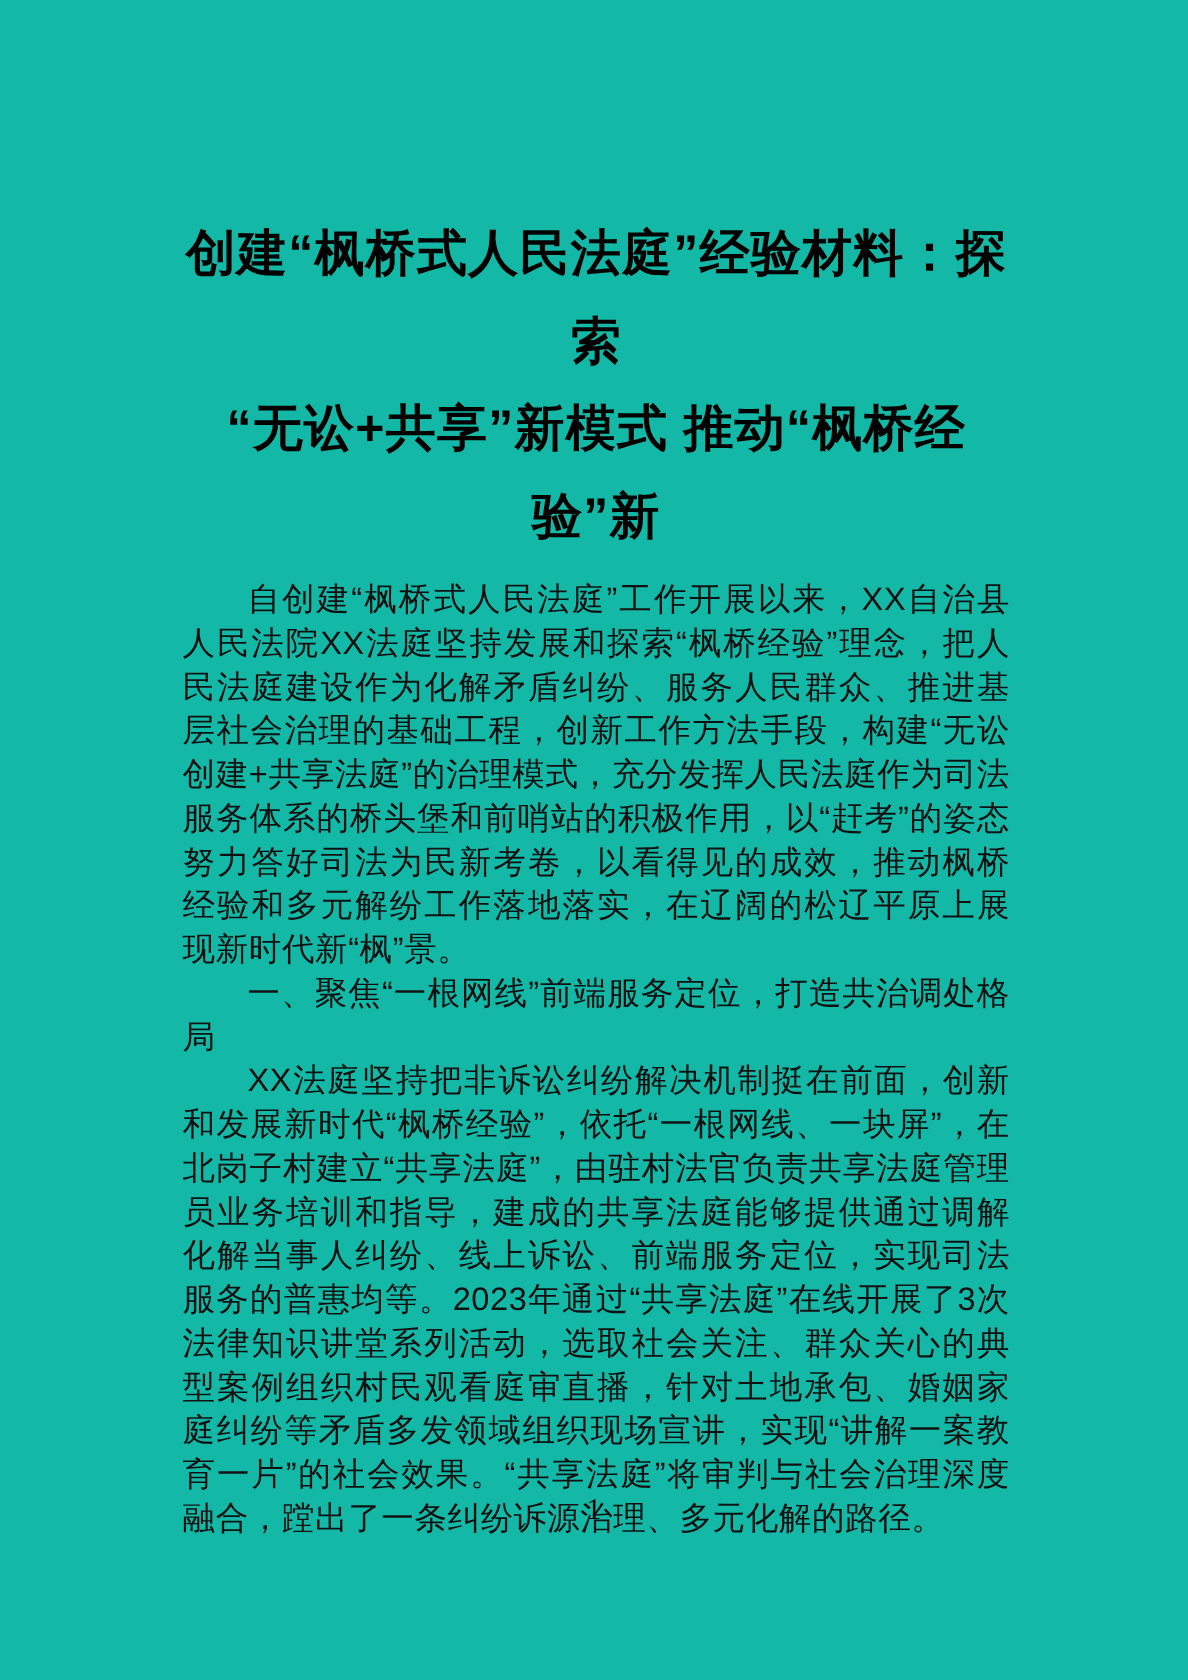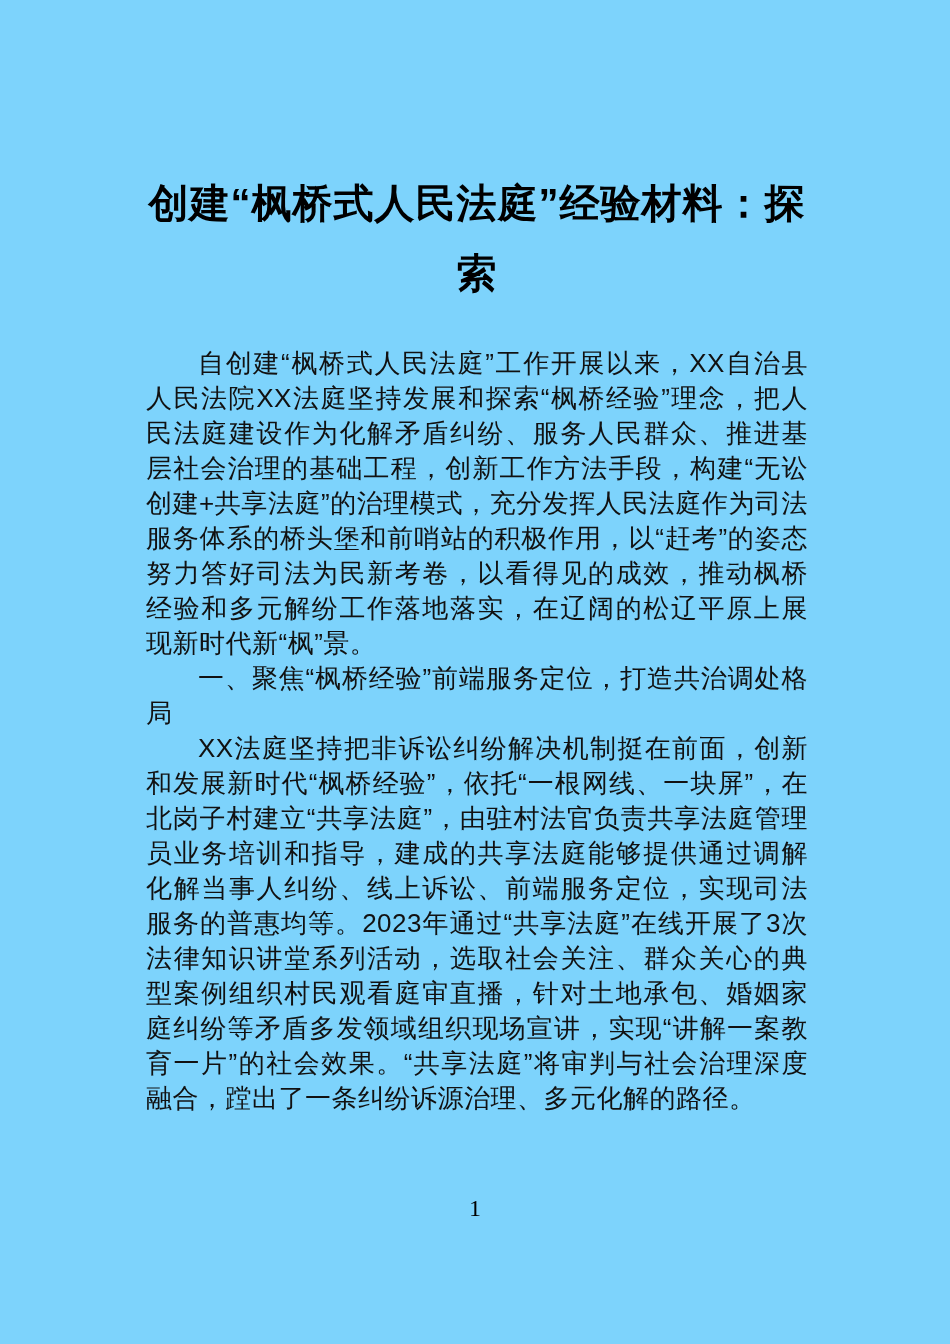--- a/index.html
+++ b/index.html
@@ -12,35 +12,35 @@
     width: 950px;
     height: 1344px;
     position: relative;
     font-family: "Liberation Sans", sans-serif;
     color: #000000;
     overflow: hidden;
   }
   .page {
     position: absolute;
     inset: 0;
-    background: #7dd3fc;
+    background: #14b8a6;
     padding: 168px 142px 0 146px;
   }
   .doc-title {
     margin: 0;
     font-size: 40px;
     line-height: 70px;
     font-weight: bold;
     text-align: center;
     letter-spacing: 1px;
     color: #000000;
   }
   .title-line { display: block; }
   .doc-body {
-    margin-top: 38px;
+    margin-top: 14px;
     font-size: 26px;
     line-height: 35px;
     text-align: justify;
     letter-spacing: 0.5px;
     color: #111111;
   }
   .doc-body p {
     margin: 0;
     text-indent: 2em;
     word-break: break-all;
@@ -56,25 +56,26 @@
     color: #000000;
   }
 </style>
 </head>
 <body>
 
 <div class="page">
 
   <h1 class="doc-title">
     <span class="title-line">创建“枫桥式人民法庭”经验材料：探索</span>
+    <span class="title-line">“无讼+共享”新模式 推动“枫桥经验”新</span>
   </h1>
 
   <div class="doc-body">
     <p>自创建“枫桥式人民法庭”工作开展以来，XX自治县人民法院XX法庭坚持发展和探索“枫桥经验”理念，把人民法庭建设作为化解矛盾纠纷、服务人民群众、推进基层社会治理的基础工程，创新工作方法手段，构建“无讼创建+共享法庭”的治理模式，充分发挥人民法庭作为司法服务体系的桥头堡和前哨站的积极作用，以“赶考”的姿态努力答好司法为民新考卷，以看得见的成效，推动枫桥经验和多元解纷工作落地落实，在辽阔的松辽平原上展现新时代新“枫”景。</p>
-    <p>一、聚焦“枫桥经验”前端服务定位，打造共治调处格局</p>
+    <p>一、聚焦“一根网线”前端服务定位，打造共治调处格局</p>
     <p>XX法庭坚持把非诉讼纠纷解决机制挺在前面，创新和发展新时代“枫桥经验”，依托“一根网线、一块屏”，在北岗子村建立“共享法庭”，由驻村法官负责共享法庭管理员业务培训和指导，建成的共享法庭能够提供通过调解化解当事人纠纷、线上诉讼、前端服务定位，实现司法服务的普惠均等。2023年通过“共享法庭”在线开展了3次法律知识讲堂系列活动，选取社会关注、群众关心的典型案例组织村民观看庭审直播，针对土地承包、婚姻家庭纠纷等矛盾多发领域组织现场宣讲，实现“讲解一案教育一片”的社会效果。“共享法庭”将审判与社会治理深度融合，蹚出了一条纠纷诉源治理、多元化解的路径。</p>
   </div>
 
   <div class="page-footer">
     <span>1</span>
   </div>
 
 </div>
 
 </body></html>

